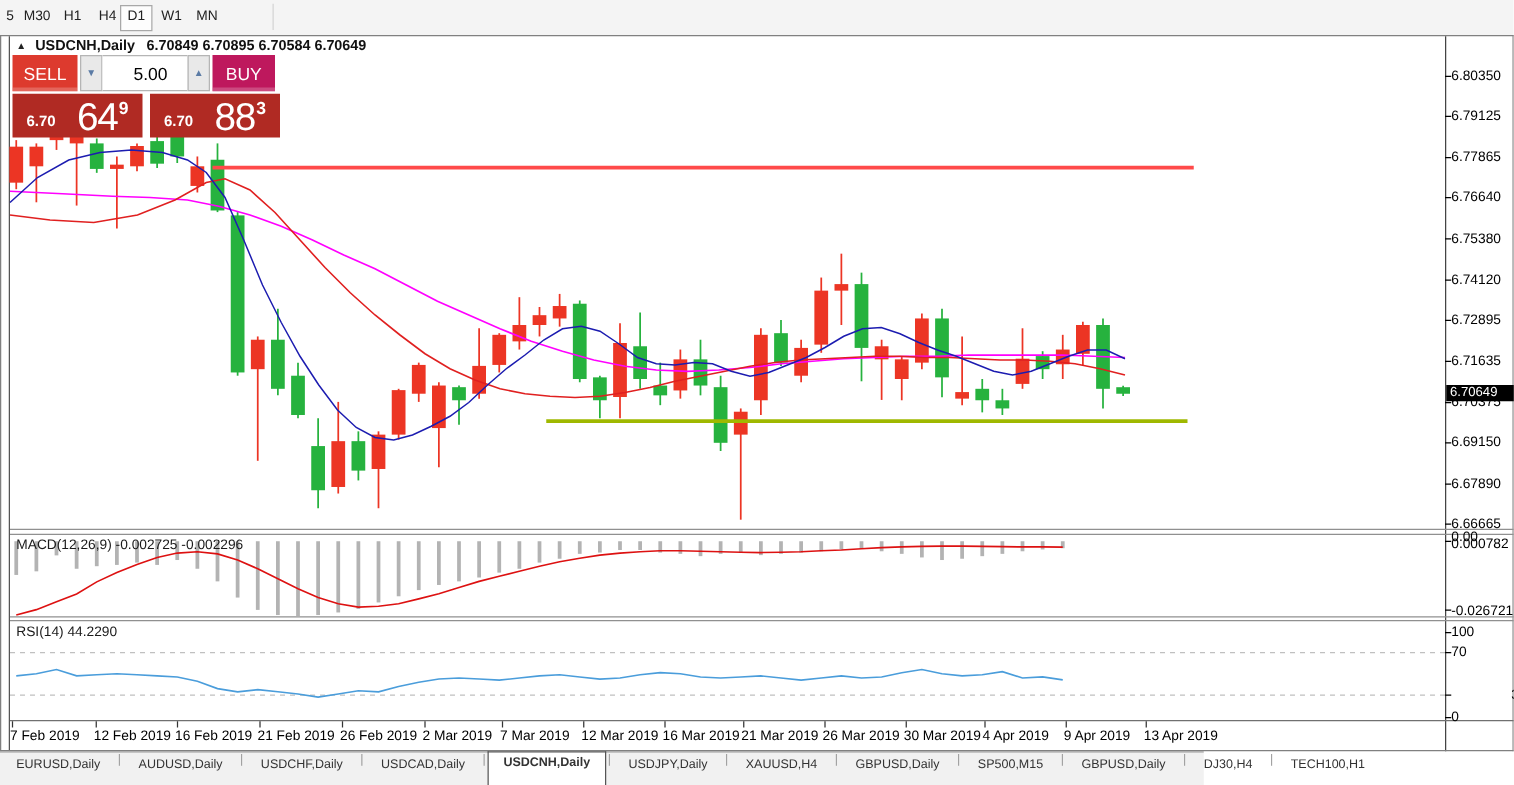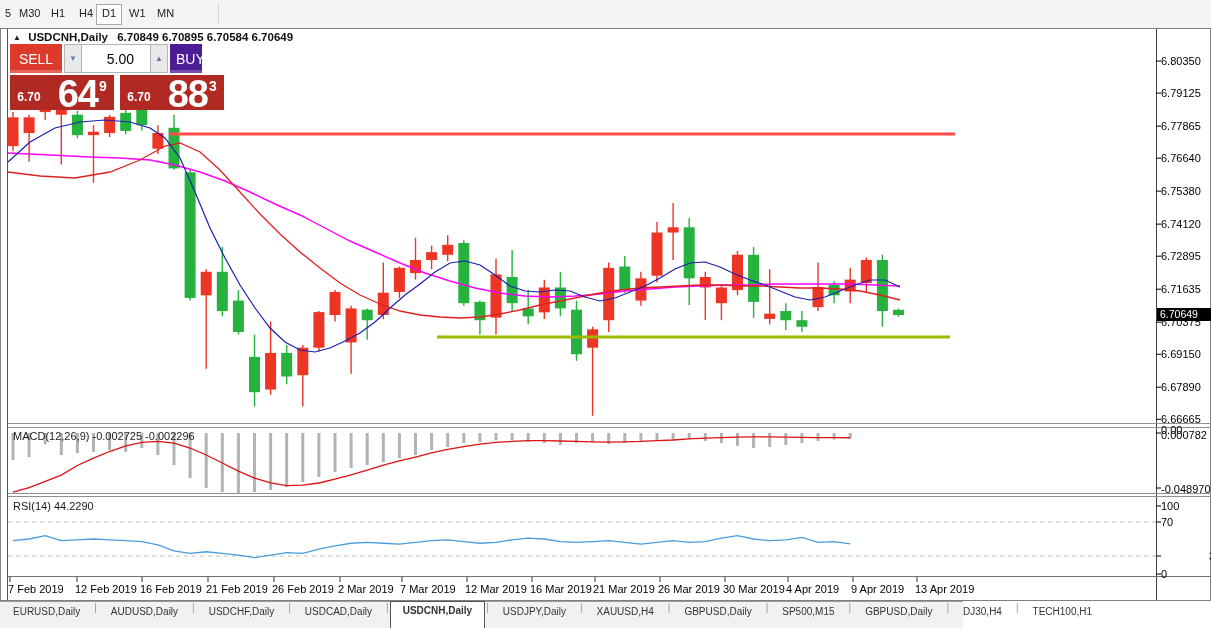--- a/index.html
+++ b/index.html
@@ -28,21 +28,21 @@
   .tp-btn{position:absolute;top:0;height:29px;color:#fff;font-size:14px;text-align:center;
     line-height:29px;border:none;cursor:pointer;box-shadow:inset 0 -3px rgba(255,255,255,0.22);}
   .tp-spin{position:absolute;top:0;width:18px;height:29px;background:#e9e9e9;border:1px solid #b5b5b5;
     box-sizing:border-box;font-size:8px;color:#5b7ba5;text-align:center;line-height:27px;cursor:pointer;padding:0;}
   #tp-vol{position:absolute;top:0;left:72px;width:68px;height:29px;border:1px solid #b5b5b5;border-left:none;
     border-right:none;box-sizing:border-box;font-size:14px;text-align:right;padding-right:16px;
     font-family:"Liberation Sans",sans-serif;}
   .tp-tile{position:absolute;top:31px;width:104px;height:35px;color:#fff;display:flex;
     align-items:flex-end;justify-content:center;padding-bottom:3px;box-sizing:border-box;cursor:pointer;}
   .tp-tile .pfx{font-size:12px;font-weight:bold;margin-bottom:3px;}
-  .tp-tile .big{font-size:38px;font-weight:700;line-height:26px;letter-spacing:-1px;margin-left:17px;}
+  .tp-tile .big{font-size:31px;font-weight:400;line-height:26px;letter-spacing:-1px;margin-left:17px;}
   .tp-tile .sup{font-size:14px;font-weight:bold;margin-bottom:13px;margin-left:1px;}
   
   #tabbar{position:absolute;left:0;top:601px;width:963px;height:27px;background:#f1f1f1;
     border-top:1px solid #9a9a9a;display:flex;z-index:5;font-size:10px;color:#333;}
   .tab{padding:4px 13px;white-space:nowrap;cursor:pointer;}
   .tab.active{background:#ffffff;border:1px solid #555;border-bottom:1px solid #fff;font-weight:bold;
     padding:3px 12px;margin-top:-1px;}
   .tab-sep{color:#999;padding:0 1px;}
 </style>
 </head>
@@ -296,21 +296,21 @@
       <span class="tri">▲</span>
       <span>USDCNH,Daily</span>
       <span style="margin-left:6px;margin-top:23px;">6.70849 6.70895 6.70584 6.70649</span>
     </div>
 
     <div id="trade-panel">
       <button class="tp-btn" id="sell-btn" style="left: 0px; width: 52px; background: rgb(221, 58, 46);">SELL</button>
       <button class="tp-spin" style="left: 54px; color: rgb(91, 123, 165);">▼</button>
       <input id="tp-vol" value="5.00" style="">
       <button class="tp-spin" style="left:140px;">▲</button>
-      <button class="tp-btn" id="buy-btn" style="left: 160px; width: 32px; background: #4c1d95;">BUY</button>
+      <button class="tp-btn" id="buy-btn" style="left: 160px; width: 50px; background: #be185d;">BUY</button>
       <div class="tp-tile" style="left: 0px; background: rgb(176, 42, 35);">
         <span class="pfx">6.70</span>
         <span class="big">64</span>
         <span class="sup">9</span>
       </div>
       <div class="tp-tile" style="left: 110px; background: rgb(176, 42, 35);">
         <span class="pfx">6.70</span>
         <span class="big">88</span>
         <span class="sup">3</span>
       </div>
@@ -327,21 +327,21 @@
         <div class="axis-label" style="left: 1161px; top: 184.652px;">6.75380</div>
         <div class="axis-label" style="left: 1161px; top: 217.636px;">6.74120</div>
         <div class="axis-label" style="left: 1161px; top: 249.704px;">6.72895</div>
         <div class="axis-label" style="left: 1161px; top: 282.688px;">6.71635</div>
         <div class="axis-label" style="left: 1161px; top: 315.673px;">6.70375</div>
         <div class="axis-label" style="left: 1161px; top: 347.741px;">6.69150</div>
         <div class="axis-label" style="left: 1161px; top: 380.725px;">6.67890</div>
         <div class="axis-label" style="left: 1161px; top: 412.793px;">6.66665</div>
         <div class="axis-label" style="left: 1161px; top: 424px;">0.00</div>
         <div class="axis-label" style="left: 1161px; top: 429px;">0.000782</div>
-        <div class="axis-label" style="left: 1161px; top: 483px;">-0.048970</div>
+        <div class="axis-label" style="left: 1161px; top: 483px;">-0.026721</div>
         <div class="axis-label" style="left: 1161px; top: 500px;">100</div>
         <div class="axis-label" style="left: 1161px; top: 516px;">70</div>
         <div class="axis-label" style="left: 1161px; top: 550px; padding-left: 48px;">30</div>
         <div class="axis-label" style="left: 1161px; top: 568px;">0</div>
       </div>
     <div id="price-badge" style="top: 308px;">6.70649</div>
     <div id="date-labels">
         <div class="date-label" style="left: 8px; text-align: center;">7 Feb 2019</div>
         <div class="date-label" style="left: 75px;">12 Feb 2019</div>
         <div class="date-label" style="left: 140px;">16 Feb 2019</div>

